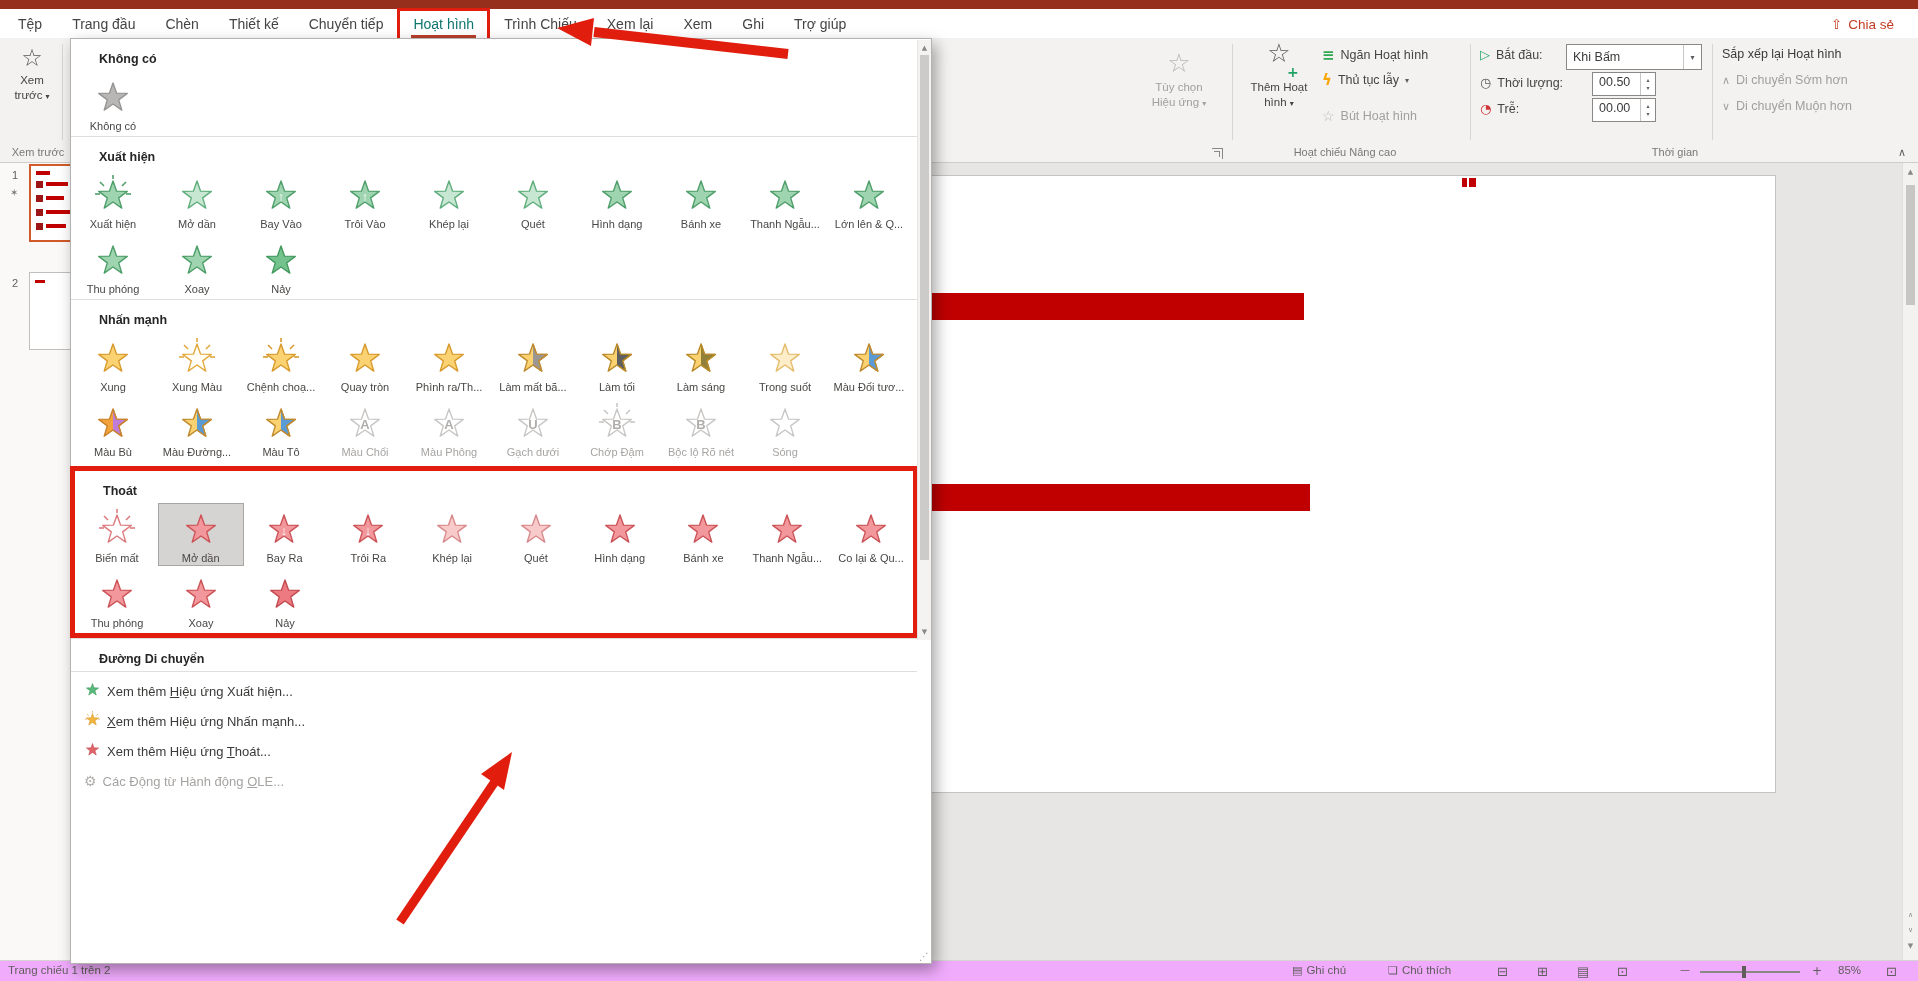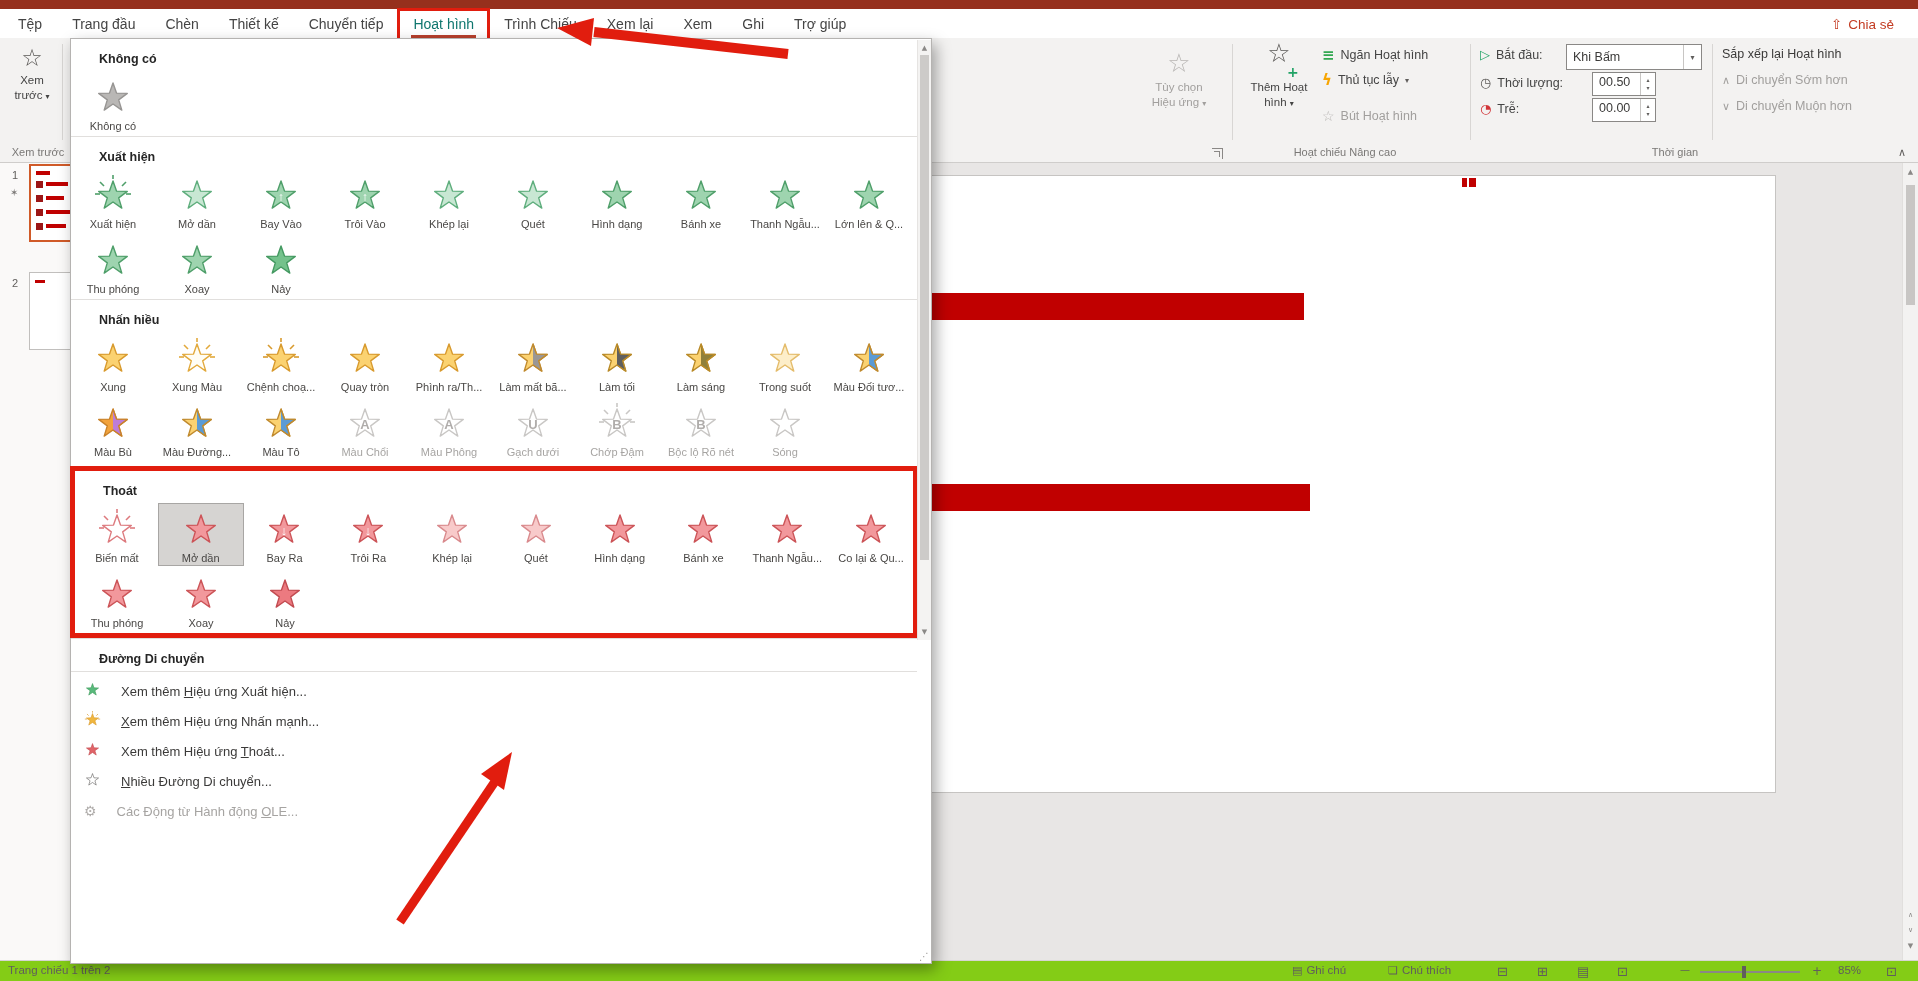--- a/index.html
+++ b/index.html
@@ -44,41 +44,41 @@
   .slide{position:absolute;left:518px;top:12px;width:1176px;height:618px;background:#fff;border:1px solid #c6c4c2;box-sizing:border-box;}
   .redbar{position:absolute;background:#c00000;}
   .slide-logo{position:absolute;left:1380px;top:15px;width:14px;height:9px;background:#c00000;}
   .slide-logo:after{content:"";position:absolute;left:5px;top:0;width:2px;height:9px;background:#fff;}
   
   .vscroll{position:absolute;right:0;top:163px;width:16px;height:797px;background:#f3f2f1;border-left:1px solid #e1dfdd;box-sizing:border-box;}
   .vthumb{position:absolute;left:3px;top:22px;width:9px;height:120px;background:#c8c6c4;}
   .vs-ic{position:absolute;left:0;width:100%;text-align:center;font-size:7px;color:#8a8886;}
   .collapse-ic{position:absolute;right:12px;top:146px;font-size:11px;color:#605e5c;}
   
-  .statusbar{position:absolute;left:0;top:960px;width:100%;height:21px;background:#84cc16;border-top:1px solid #d6d4d2;box-sizing:border-box;font-size:11.5px;color:#605e5c;padding-left:20px;}
+  .statusbar{position:absolute;left:0;top:960px;width:100%;height:21px;background:#f0abfc;border-top:1px solid #d6d4d2;box-sizing:border-box;font-size:11.5px;color:#605e5c;padding-left:20px;}
   .sb{position:absolute;top:3px;white-space:nowrap;}
   .sb .ic{font-size:11px;margin-right:4px;}
   .zoomtrack{position:absolute;top:10px;width:100px;height:2px;background:#8a8886;}
   .zoomknob{position:absolute;top:-5px;left:42px;width:4px;height:12px;background:#605e5c;}
   
   .gallery{position:absolute;left:70px;top:38px;width:862px;height:926px;background:#fff;border:1px solid #b5b3b1;
            box-shadow:4px 6px 14px rgba(0,0,0,.35);box-sizing:border-box;z-index:10;}
   .g-body{position:absolute;left:0;top:0;right:14px;bottom:0;}
   .g-sec{border-top:1px solid #e1dfdd;}
   .g-sec:first-child{border-top:none;}
   .g-head{padding:13px 0 5px 28px;font-size:12.5px;font-weight:bold;color:#262626;}
   .g-row{display:flex;padding:1px 0 3px 0;}
   .g-cell{width:84px;text-align:center;cursor:default;padding-top:2px;}
   .g-cell .gi{height:46px;display:flex;align-items:center;justify-content:center;}
   .g-cell .gl{font-size:11px;color:#494745;white-space:nowrap;line-height:13px;}
   .g-cell.dis .gl{color:#a6a4a2;}
   .g-cell.sel{background:#d6d4d2;outline:1px solid #a8a6a4;}
   .g-sec.boxed{border:5px solid var(--annot);margin:4px -1px 0 -1px;}
   .g-links{padding:4px 0 6px 0;}
-  .g-link{height:30px;display:flex;align-items:center;padding-left:13px;gap:20px;font-size:13px;color:#3b3a39;}
+  .g-link{height:30px;display:flex;align-items:center;padding-left:13px;gap:6px;font-size:13px;color:#3b3a39;}
   .g-link .u{text-decoration:underline;}
   .g-link.dis{color:#a6a4a2;}
   .g-scroll{position:absolute;right:0;top:1px;width:13px;height:600px;background:#f4f3f2;border-left:1px solid #e6e4e2;}
   .g-scroll .sa{position:absolute;left:0;width:100%;text-align:center;font-size:7px;color:#8a8886;}
   .g-sthumb{position:absolute;left:2px;top:15px;width:9px;height:505px;background:#cdcbc9;}
   .g-grip{position:absolute;right:2px;bottom:1px;font-size:10px;color:#a19f9d;}
   
   .annot-svg{position:absolute;left:0;top:0;width:1918px;height:981px;pointer-events:none;z-index:30;}
   :root{--annot:#e11d0e;}
   .preview-btn{position:absolute;left:6px;top:5px;width:52px;height:96px;display:flex;flex-direction:column;align-items:center;text-align:center;font-size:11.5px;color:#444;line-height:15px;}
@@ -385,21 +385,21 @@
               <div class="gi">
                 <svg viewBox="0 0 40 40" width="40" height="40" aria-hidden="true">
                   <path d="M20 6 L23.5 16.1 L34.3 16.4 L25.7 22.9 L28.8 33.1 L20 27 L11.2 33.1 L14.3 22.9 L5.7 16.4 L16.5 16.1 Z" fill="#74c28c" stroke="#459a62" stroke-width="1.4" stroke-linejoin="round"></path>
                 </svg>
               </div>
               <div class="gl">Nảy</div>
             </div>
           </div>
         </div>
         <div class="g-sec">
-          <div class="g-head">Nhấn hiều</div>
+          <div class="g-head">Nhấn mạnh</div>
           <div class="g-row">
             <div class="g-cell">
               <div class="gi">
                 <svg viewBox="0 0 40 40" width="40" height="40" aria-hidden="true">
                   <path d="M20 6 L23.5 16.1 L34.3 16.4 L25.7 22.9 L28.8 33.1 L20 27 L11.2 33.1 L14.3 22.9 L5.7 16.4 L16.5 16.1 Z" fill="#fbd271" stroke="#d89a2e" stroke-width="1.4" stroke-linejoin="round"></path>
                 </svg>
               </div>
               <div class="gl">Xung</div>
             </div>
             <div class="g-cell">
@@ -725,26 +725,20 @@
                 <path d="M20 6 L23.5 16.1 L34.3 16.4 L25.7 22.9 L28.8 33.1 L20 27 L11.2 33.1 L14.3 22.9 L5.7 16.4 L16.5 16.1 Z" fill="#f0b63e" stroke="#d89a2e" stroke-width="1.4" stroke-linejoin="round"></path>
               </svg></span>
             <span><span></span><span class="u">X</span><span>em thêm Hiệu ứng Nhấn mạnh...</span></span>
           </div>
           <div class="g-link">
             <span><svg viewBox="0 0 40 40" width="17" height="17" aria-hidden="true">
                 <path d="M20 6 L23.5 16.1 L34.3 16.4 L25.7 22.9 L28.8 33.1 L20 27 L11.2 33.1 L14.3 22.9 L5.7 16.4 L16.5 16.1 Z" fill="#e06468" stroke="#c24c51" stroke-width="1.4" stroke-linejoin="round"></path>
               </svg></span>
             <span><span>Xem thêm Hiệu ứng </span><span class="u">T</span><span>hoát...</span></span>
           </div>
-          <div class="g-link">
-            <span><svg viewBox="0 0 40 40" width="17" height="17" aria-hidden="true">
-                <path d="M20 6 L23.5 16.1 L34.3 16.4 L25.7 22.9 L28.8 33.1 L20 27 L11.2 33.1 L14.3 22.9 L5.7 16.4 L16.5 16.1 Z" fill="#ffffff" stroke="#5f5d5b" stroke-width="1.4" stroke-linejoin="round"></path>
-              </svg></span>
-            <span><span></span><span class="u">N</span><span>hiều Đường Di chuyển...</span></span>
-          </div>
           <div class="g-link dis">
             <span class="ic" style="font-size: 14px; color: rgb(176, 173, 171);">⚙</span>
             <span><span>Các Động từ Hành động </span><span class="u">O</span><span>LE...</span></span>
           </div>
         </div>
       </div>
     <div class="g-scroll">
       <div class="sa ic" style="top:4px;">▲</div>
       <div class="g-sthumb"></div>
       <div class="sa ic" style="top:588px;">▼</div>

